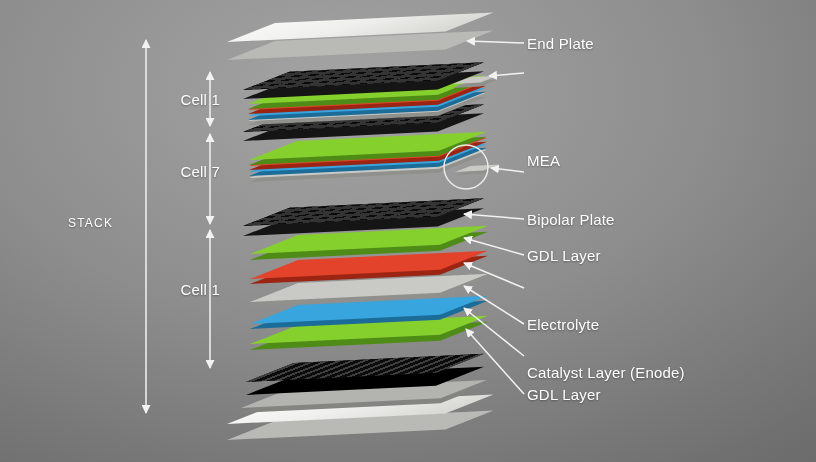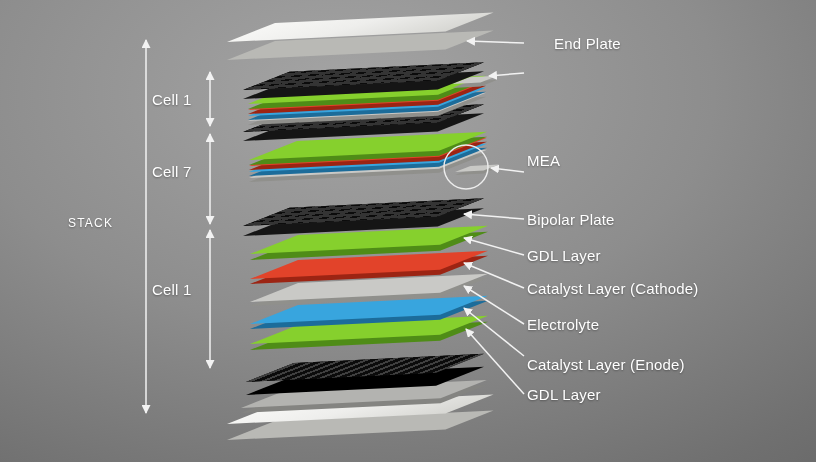--- a/index.html
+++ b/index.html
@@ -25,21 +25,21 @@
       repeating-linear-gradient(180deg, transparent 0 14px, var(--dark-plate,#343434) 14px 32px),
       repeating-linear-gradient(90deg, #0b0b0b 0 10px, var(--dark-plate,#343434) 10px 17px)}
   .m-ridged{--c:var(--black-plate,#0b0b0b);--s:#000}
   .m-ridged::after{background-color:var(--black-plate,#0b0b0b);
     background-image:repeating-linear-gradient(90deg, var(--black-plate-ridge,#3f3f3f) 0 6px, var(--black-plate,#0b0b0b) 6px 15px)}
   
   .label{position:absolute;color:var(--text,#fff);white-space:nowrap;z-index:60;
     transform:translateY(-50%);font-size:15px;font-weight:500;letter-spacing:.2px;
     text-shadow:0 1px 2px rgba(0,0,0,.35)}
   .stack-label{font-size:12px;letter-spacing:1.2px}
-  .cell-label{left:152px;width:52px;text-align:left}
+  .cell-label{left:168px;width:52px;text-align:right}
   
   #overlay{position:absolute;left:0;top:0;z-index:50;pointer-events:none}
   .arrow-line{stroke:var(--arrow,#f2f2f2);stroke-width:1.5;fill:none}
   .mea-circle{stroke:#ececec;stroke-width:1.4;fill:none}
   #ah path{fill:var(--arrow,#f2f2f2)}
 </style>
 </head>
 <body>
 
 <div id="canvas">
@@ -94,21 +94,20 @@
     <line class="arrow-line" x1="524" y1="394" x2="466" y2="329" marker-end="url(#ah)"></line>
 
     <circle class="mea-circle" cx="466" cy="167" r="22"></circle>
   </svg>
 
   <div class="label stack-label" style="left:68px;top:223px">STACK</div>
   <div class="label cell-label" style="top:99px">Cell 1</div>
   <div class="label cell-label" style="top:171px">Cell 7</div>
   <div class="label cell-label" style="top:289px">Cell 1</div>
 
-  <div class="label" style="left:554px;top:43px">End Plate</div>
+  <div class="label" style="left:527px;top:43px">End Plate</div>
   <div class="label" style="left:527px;top:160px">MEA</div>
   <div class="label" style="left:527px;top:219px">Bipolar Plate</div>
   <div class="label" style="left:527px;top:255px">GDL Layer</div>
-  <div class="label" style="left:527px;top:288px">Catalyst Layer (Cathode)</div>
   <div class="label" style="left:527px;top:324px">Electrolyte</div>
-  <div class="label" style="left:527px;top:364px">Catalyst Layer (Enode)</div>
+  <div class="label" style="left:527px;top:372px">Catalyst Layer (Enode)</div>
   <div class="label" style="left:527px;top:394px">GDL Layer</div>
 </div>
 
 </body></html>

